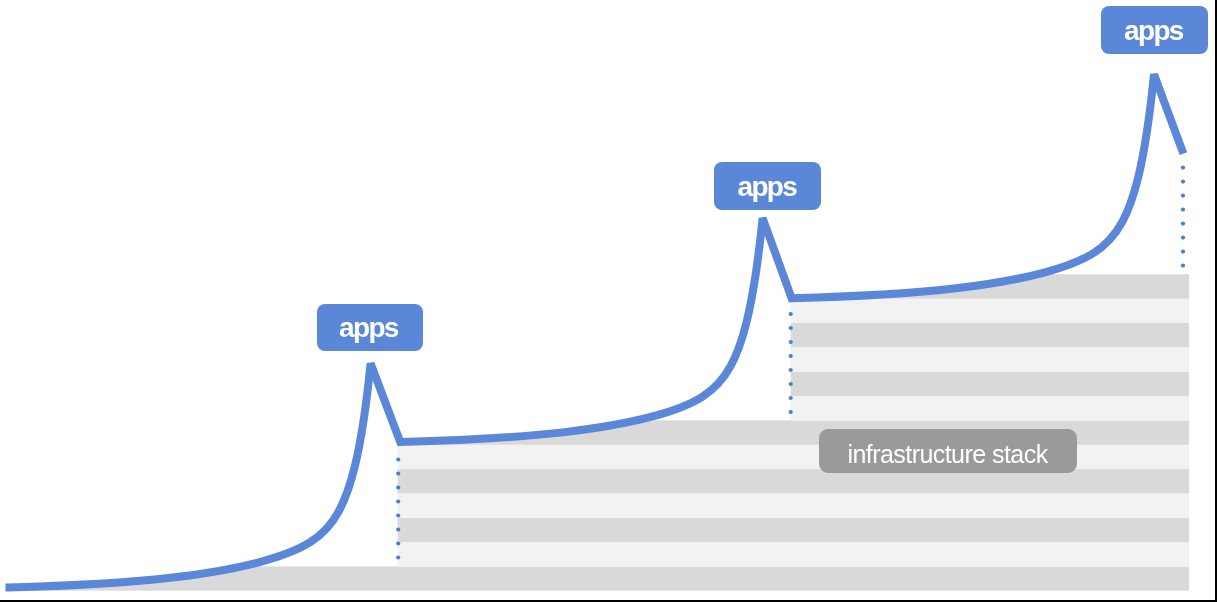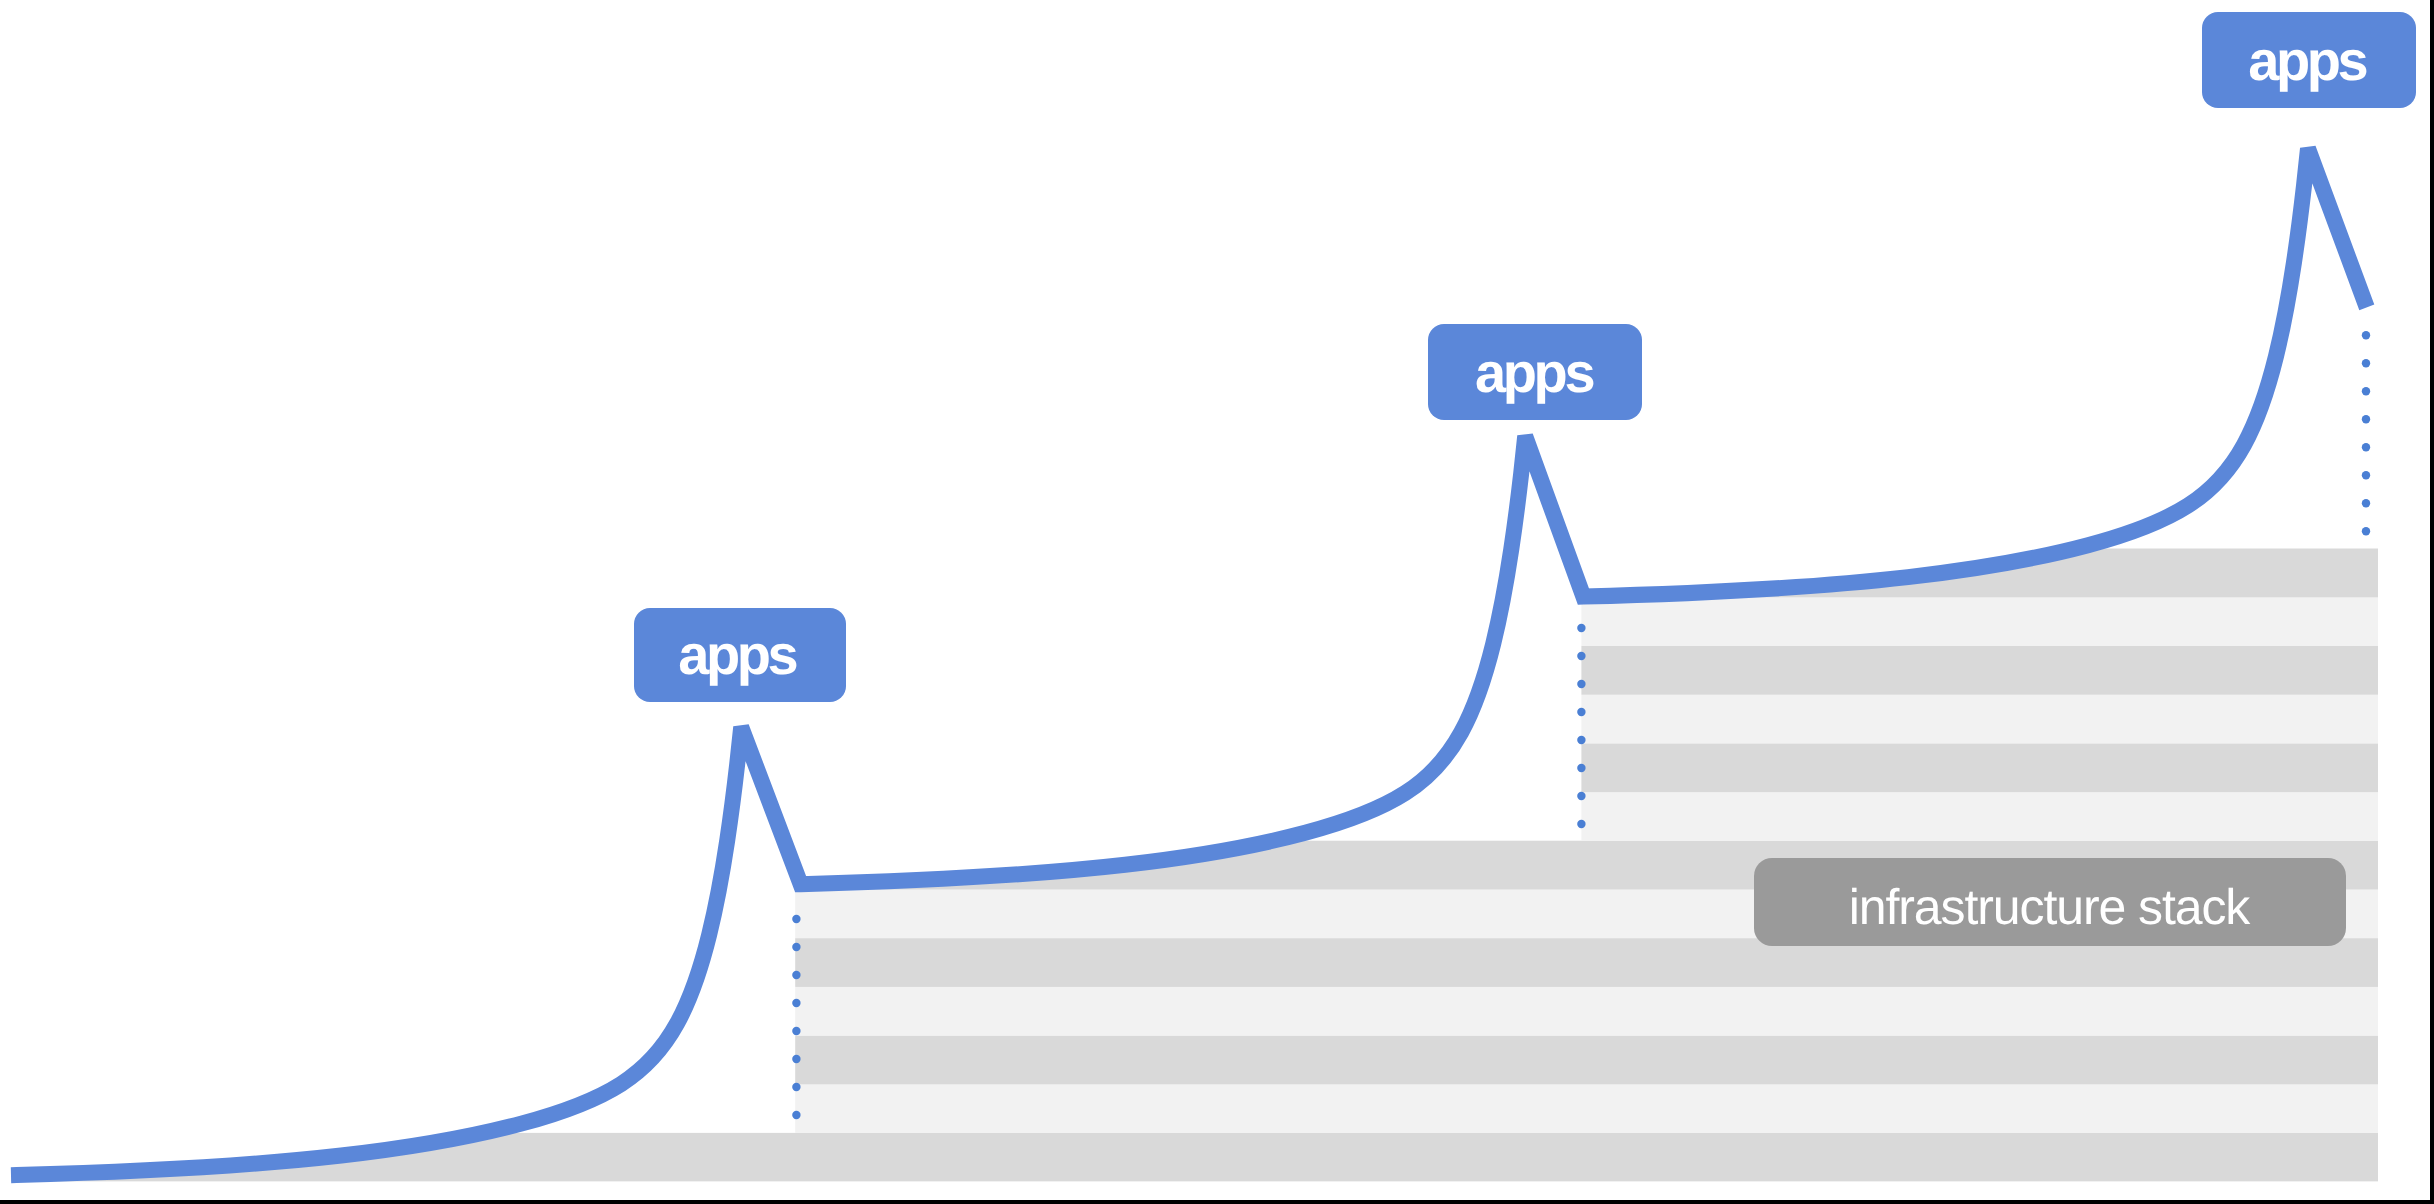--- a/index.html
+++ b/index.html
@@ -72,19 +72,19 @@
 
   <div class="badge badge-apps" style="left: 316.5px; top: 303.5px; width: 106px; height: 47.5px;">
     <span>apps</span>
   </div>
   <div class="badge badge-apps" style="left: 714.4px; top: 162.1px; width: 107px; height: 48px;">
     <span>apps</span>
   </div>
   <div class="badge badge-apps" style="left: 1101px; top: 6.1px; width: 107px; height: 47.6px;">
     <span>apps</span>
   </div>
-  <div class="badge badge-stack" style="left: 877px; top: 429.4px; width: 296px; height: 43.3px;">
+  <div class="badge badge-stack" style="left: 819px; top: 429.4px; width: 258px; height: 43.3px;">
     <span>infrastructure stack</span>
   </div>
 
   <div class="frame-right" style="left: 1215px;"></div>
   <div class="frame-bottom" style="top: 600px;"></div>
 </div>
 
 </body></html>

